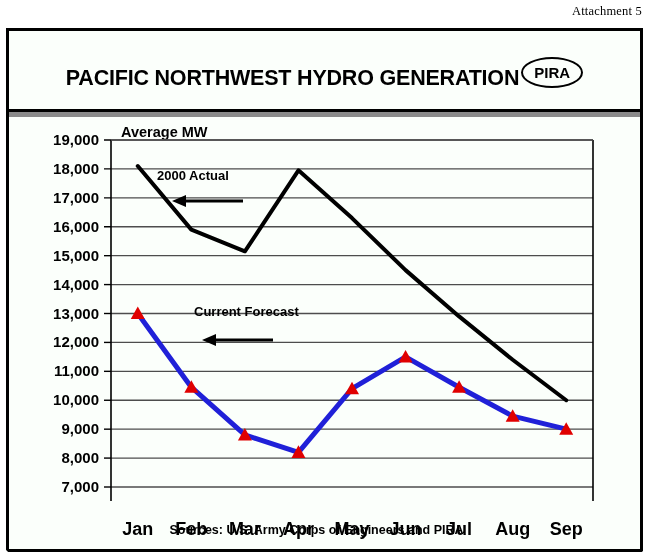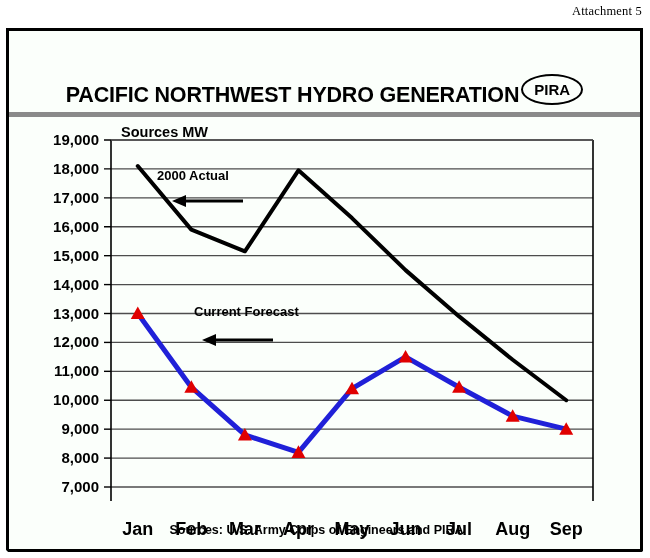--- a/index.html
+++ b/index.html
@@ -45,21 +45,20 @@
   
   .title-box {
     position: absolute;
     left: 0px;
     top: 0px;
     width: 100%;
     height: 81px;
     box-sizing: border-box;
     border-bottom: 3px solid #000000;
     background: #fbfffb;
-    margin-top: 17px;
   }
   .title-inner {
     position: absolute;
     left: 0;
     right: 0;
     top: 26px;
     text-align: center;
     white-space: nowrap;
   }
   .title-text {
@@ -162,21 +161,21 @@
     <div class="title-box">
       <div class="title-inner">
         <span class="title-text">PACIFIC NORTHWEST HYDRO GENERATION</span><span class="pira-logo">PIRA</span>
       </div>
     </div>
 
     <div class="grey-rule"></div>
 
     <div class="plot-wrap">
 
-      <div class="axis-title">Sources MW</div>
+      <div class="axis-title">Average MW</div>
 
       <svg class="chart-svg" width="631" height="432" viewBox="0 0 631 432">
         <g id="grid-group">
             <line x1="102" y1="370" x2="584" y2="370" stroke="#4d4d4d" stroke-width="1.4"></line>
             <line x1="95" y1="370" x2="102" y2="370" stroke="#000" stroke-width="1.4"></line>
             <line x1="102" y1="341.0833333333333" x2="584" y2="341.0833333333333" stroke="#4d4d4d" stroke-width="1.4"></line>
             <line x1="95" y1="341.0833333333333" x2="102" y2="341.0833333333333" stroke="#000" stroke-width="1.4"></line>
             <line x1="102" y1="312.1666666666667" x2="584" y2="312.1666666666667" stroke="#4d4d4d" stroke-width="1.4"></line>
             <line x1="95" y1="312.1666666666667" x2="102" y2="312.1666666666667" stroke="#000" stroke-width="1.4"></line>
             <line x1="102" y1="283.25" x2="584" y2="283.25" stroke="#4d4d4d" stroke-width="1.4"></line>

